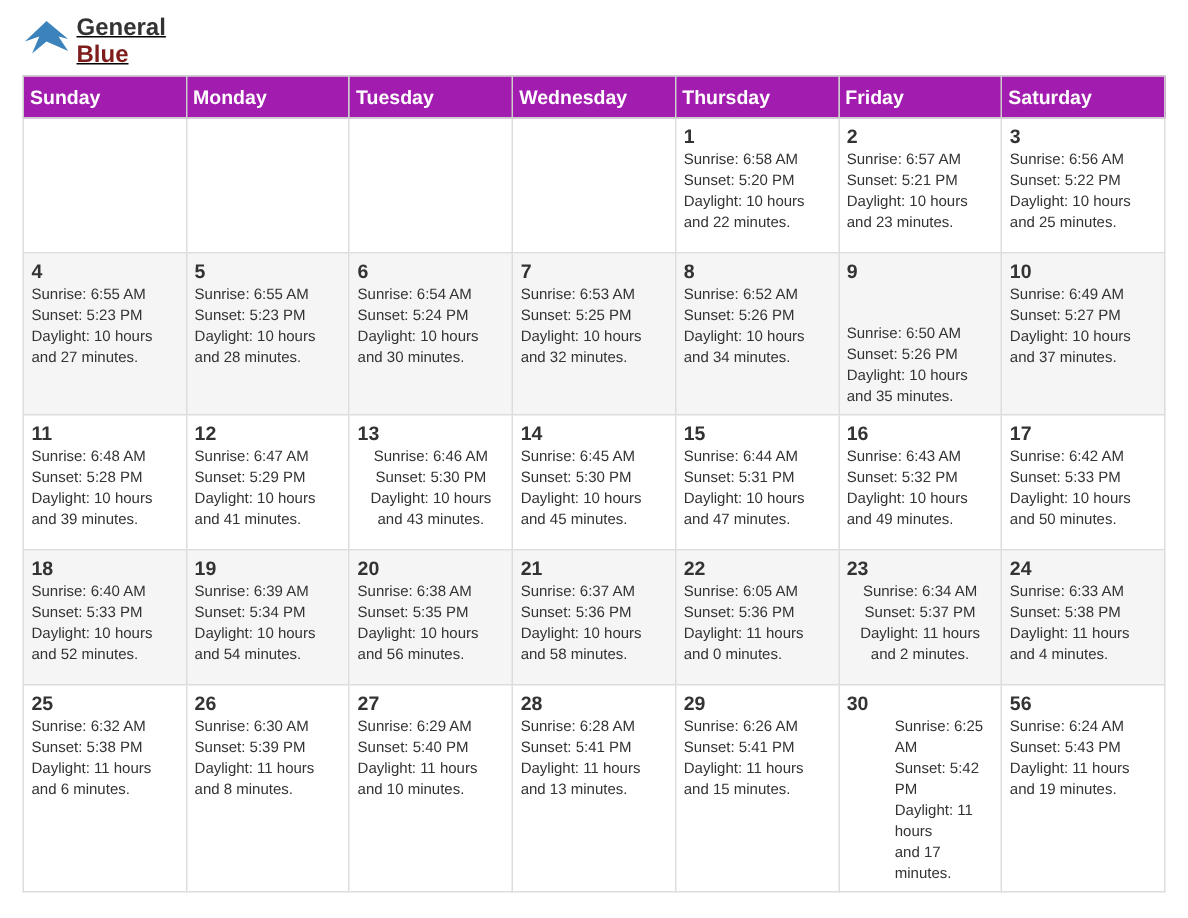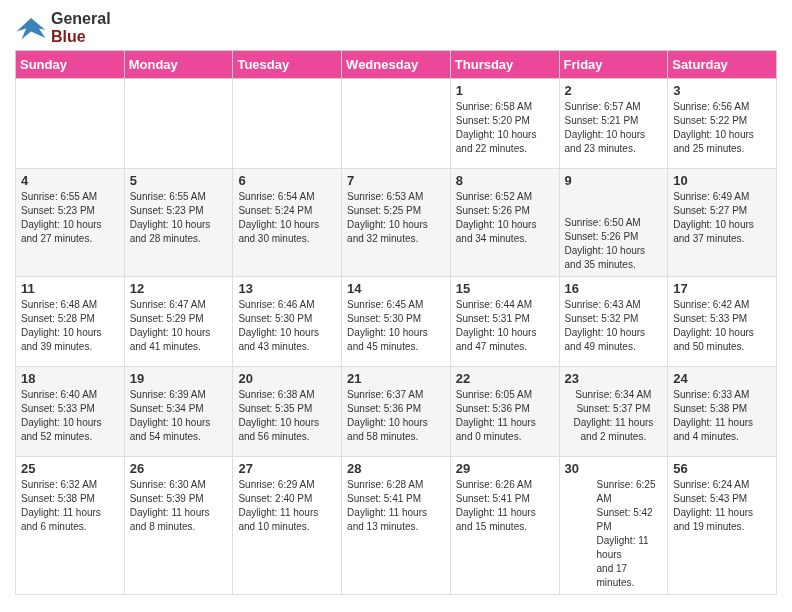--- a/index.html
+++ b/index.html
@@ -11,22 +11,23 @@
       padding: 10px 15px;
     }
     .header-area {
       display: flex;
       justify-content: space-between;
       align-items: flex-start;
       margin-bottom: 4px;
     }
     .logo {
       display: flex;
-      align-items: flex-end;
+      align-items: flex-start;
       gap: 4px;
+      text-decoration: underline;
     }
     .logo-bird {
       width: 32px;
       height: 32px;
     }
     .title-area {
       text-align: right;
     }
     .main-title {
       font-size: 36px;
@@ -36,21 +37,21 @@
     .subtitle {
       font-size: 16px;
       color: #333;
     }
     table {
       width: 100%;
       border-collapse: collapse;
       table-layout: fixed;
     }
     thead tr th {
-      background-color: #ec4899;
+      background-color: #a21caf;
       color: #fff;
       font-size: 13px;
       font-weight: bold;
       padding: 6px 4px;
       text-align: left;
       border: 1px solid #ccc;
     }
     tbody tr td {
       vertical-align: top;
       padding: 4px 5px;
@@ -197,21 +198,21 @@
         </td>
         <td>
           <div class="day-number">12</div>
           <div class="day-info" style="white-space: pre-line;">Sunrise: 6:47 AM
 Sunset: 5:29 PM
 Daylight: 10 hours
 and 41 minutes.</div>
         </td>
         <td>
           <div class="day-number">13</div>
-          <div class="day-info" style="white-space: pre-line;">Sunrise: 6:46 AM
+          <div class="day-info" style="white-space: pre-line; text-align: center;">Sunrise: 6:46 AM
 Sunset: 5:30 PM
 Daylight: 10 hours
 and 43 minutes.</div>
         </td>
         <td>
           <div class="day-number">14</div>
           <div class="day-info" style="white-space: pre-line;">Sunrise: 6:45 AM
 Sunset: 5:30 PM
 Daylight: 10 hours
 and 45 minutes.</div>
@@ -300,21 +301,21 @@
         <td>
           <div class="day-number">26</div>
           <div class="day-info" style="white-space: pre-line;">Sunrise: 6:30 AM
 Sunset: 5:39 PM
 Daylight: 11 hours
 and 8 minutes.</div>
         </td>
         <td>
           <div class="day-number">27</div>
           <div class="day-info" style="white-space: pre-line;">Sunrise: 6:29 AM
-Sunset: 2:40 PM
+Sunset: 5:40 PM
 Daylight: 11 hours
 and 10 minutes.</div>
         </td>
         <td>
           <div class="day-number">28</div>
           <div class="day-info" style="white-space: pre-line;">Sunrise: 6:28 AM
 Sunset: 5:41 PM
 Daylight: 11 hours
 and 13 minutes.</div>
         </td>

